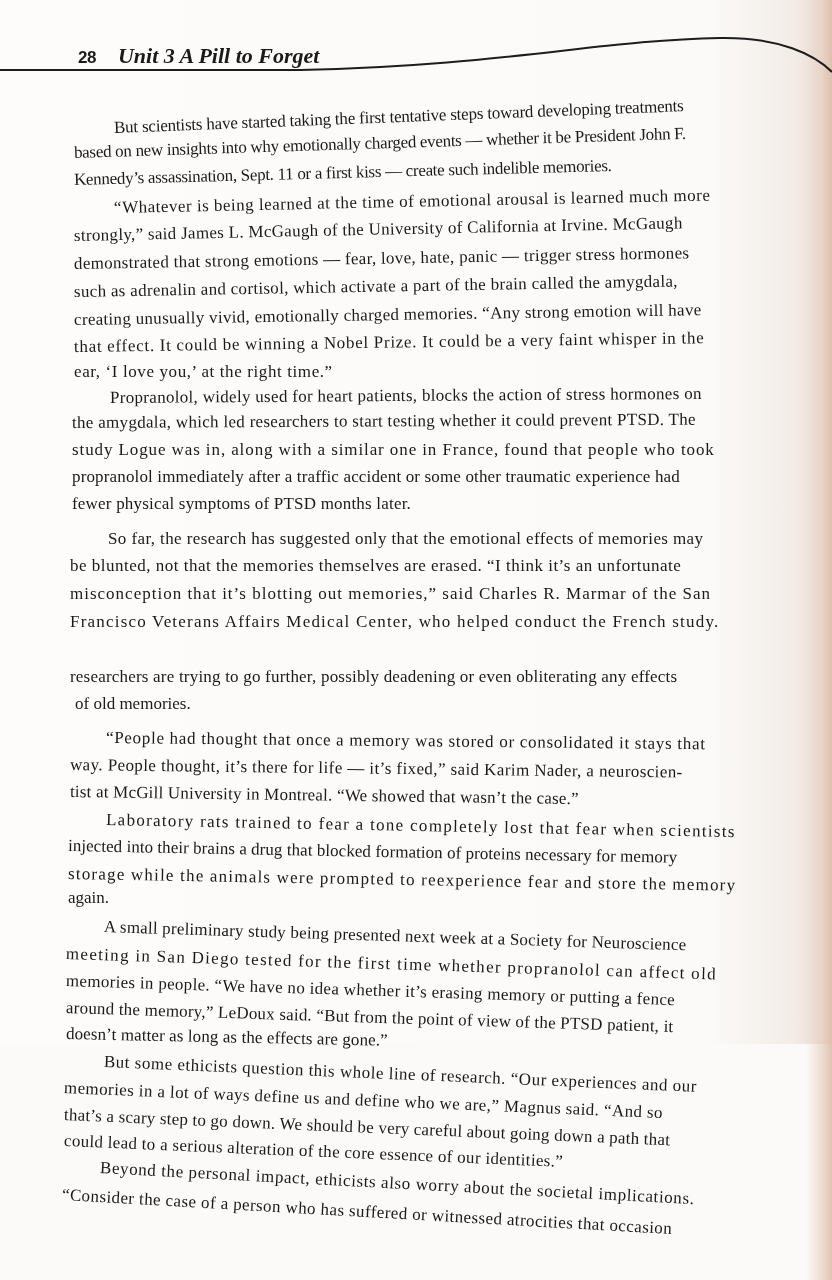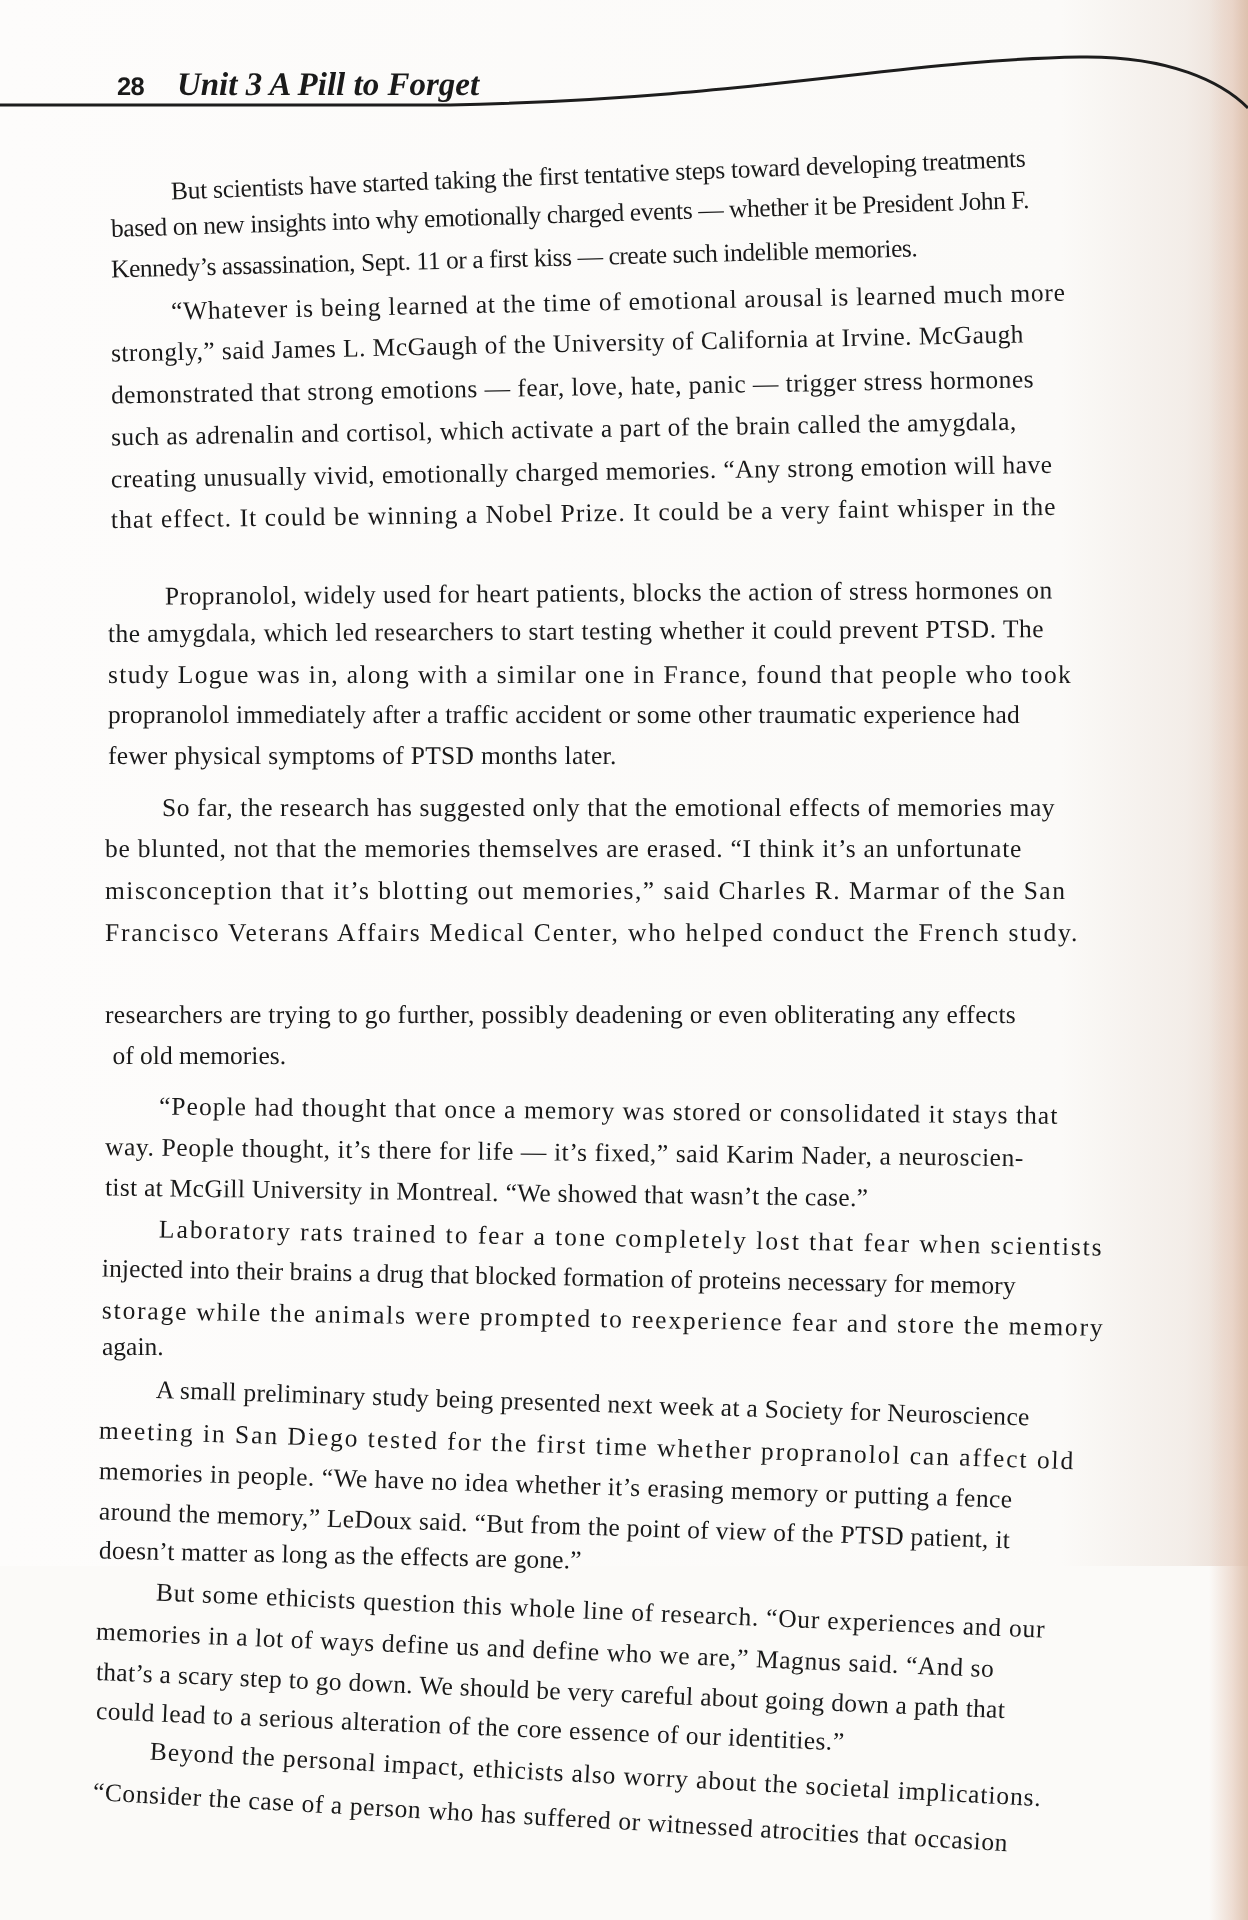--- a/index.html
+++ b/index.html
@@ -90,20 +90,21 @@
 
     <div class="line" style="left:114px; top:118px; transform: rotate(-2.2deg); letter-spacing:-0.2px;">But scientists have started taking the first tentative steps toward developing treatments</div>
     <div class="line" style="left:74px; top:143px; transform: rotate(-1.8deg); letter-spacing:-0.3px;">based on new insights into why emotionally charged events — whether it be President John F.</div>
     <div class="line" style="left:74px; top:170px; transform: rotate(-1.5deg); letter-spacing:-0.3px;">Kennedy’s assassination, Sept. 11 or a first kiss — create such indelible memories.</div>
     <div class="line" style="left:114px; top:198px; transform: rotate(-1.2deg); letter-spacing:0.5px;">“Whatever is being learned at the time of emotional arousal is learned much more</div>
     <div class="line" style="left:74px; top:226px; transform: rotate(-1.2deg); letter-spacing:0.3px;">strongly,” said James L. McGaugh of the University of California at Irvine. McGaugh</div>
     <div class="line" style="left:74px; top:254px; transform: rotate(-1.0deg); letter-spacing:0.3px;">demonstrated that strong emotions — fear, love, hate, panic — trigger stress hormones</div>
     <div class="line" style="left:74px; top:282px; transform: rotate(-1.0deg); letter-spacing:0.3px;">such as adrenalin and cortisol, which activate a part of the brain called the amygdala,</div>
     <div class="line" style="left:74px; top:310px; transform: rotate(-0.9deg); letter-spacing:0.3px;">creating unusually vivid, emotionally charged memories. “Any strong emotion will have</div>
     <div class="line" style="left:74px; top:337px; transform: rotate(-0.8deg); letter-spacing:0.7px;">that effect. It could be winning a Nobel Prize. It could be a very faint whisper in the</div>
+    <div class="line" style="left:74px; top:362px; letter-spacing:0.6px;">ear, ‘I love you,’ at the right time.”</div>
 
     <div class="line" style="left:110px; top:388px; transform: rotate(-0.4deg); letter-spacing:0.3px;">Propranolol, widely used for heart patients, blocks the action of stress hormones on</div>
     <div class="line" style="left:72px; top:413px; transform: rotate(-0.3deg); letter-spacing:0.3px;">the amygdala, which led researchers to start testing whether it could prevent PTSD. The</div>
     <div class="line" style="left:72px; top:440px; letter-spacing:0.9px;">study Logue was in, along with a similar one in France, found that people who took</div>
     <div class="line" style="left:72px; top:467px; letter-spacing:0.15px;">propranolol immediately after a traffic accident or some other traumatic experience had</div>
     <div class="line" style="left:72px; top:494px; letter-spacing:0.2px;">fewer physical symptoms of PTSD months later.</div>
 
     <div class="line" style="left:108px; top:529px; letter-spacing:0.4px;">So far, the research has suggested only that the emotional effects of memories may</div>
     <div class="line" style="left:70px; top:556px; letter-spacing:0.5px;">be blunted, not that the memories themselves are erased. “I think it’s an unfortunate</div>
     <div class="line" style="left:70px; top:584px; letter-spacing:1.0px;">misconception that it’s blotting out memories,” said Charles R. Marmar of the San</div>

